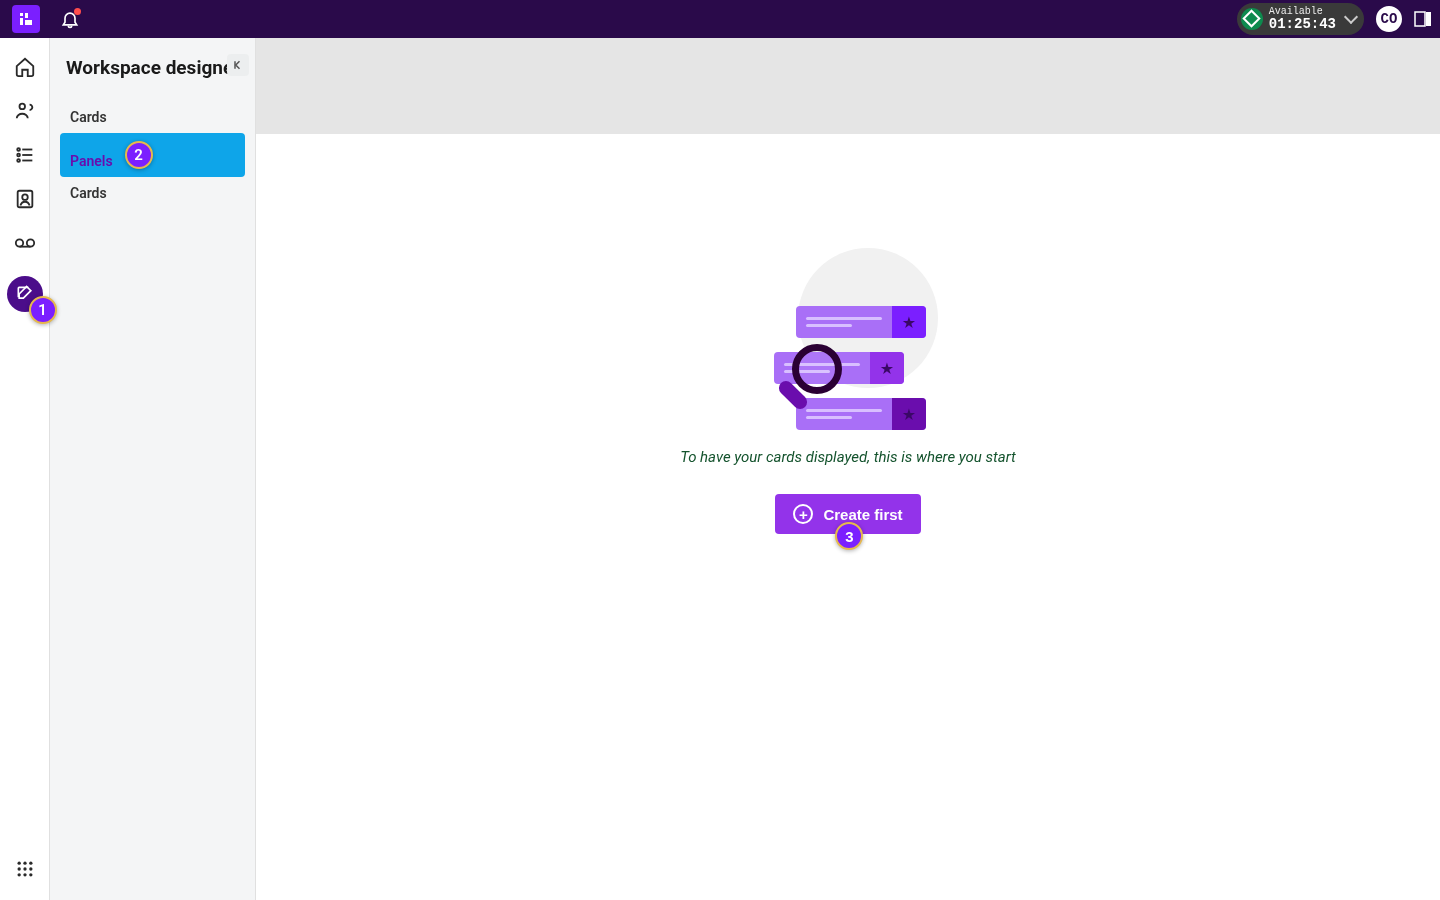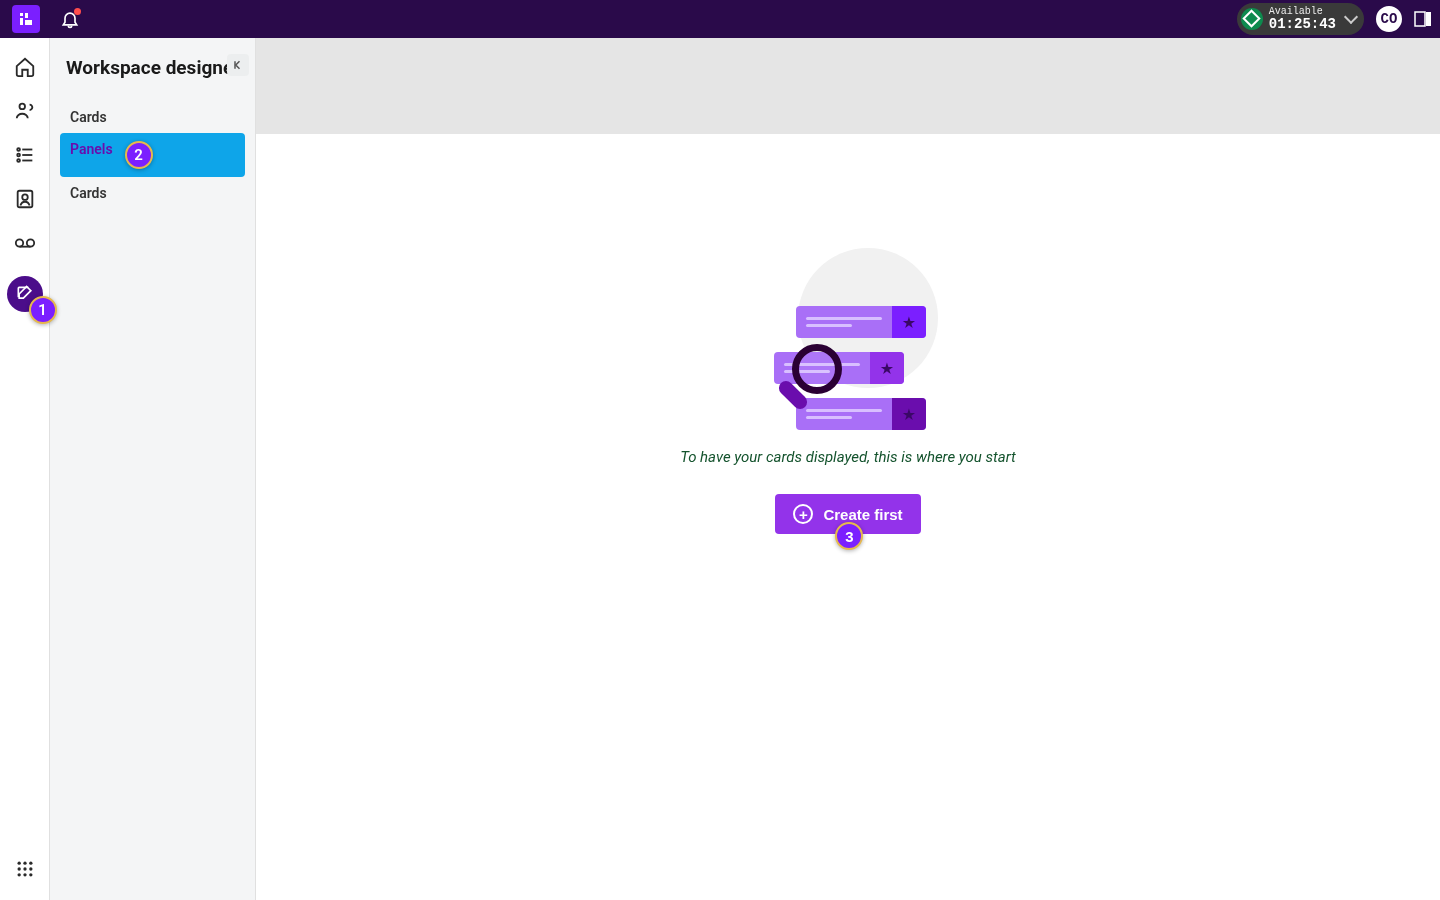--- a/index.html
+++ b/index.html
@@ -27,21 +27,21 @@
   .rail-icon { width:22px; height:22px; color:#2a2a2a; cursor:pointer; display:flex; align-items:center; justify-content:center;}
   .rail-active-wrap { position:relative; }
   .rail-active { width:36px; height:36px; border-radius:50%; background:#4b0d8a; display:flex; align-items:center; justify-content:center; color:#fff; cursor:pointer;}
   .apps-icon { margin-top:auto; margin-bottom:20px; }
   .callout-badge { position:absolute; width:28px; height:28px; border-radius:50%; background:#7b1fff; color:#fff; display:flex; align-items:center; justify-content:center; font-size:15px; font-weight:600; border:2px solid #e6b84d; box-shadow:0 1px 4px rgba(0,0,0,0.3); z-index:50;}
 
   
   .sidepanel { position:absolute; top:38px; left:50px; bottom:0; width:206px; background:#f4f5f6; border-right:1px solid #e0e0e0; padding:18px 10px; }
   .sidepanel h1 { font-size:19px; font-weight:700; margin:0 0 22px 6px; color:#1a1a1a;}
   .collapse-btn { position:absolute; top:16px; right:6px; width:22px; height:22px; border-radius:4px; background:#eceeef; display:flex; align-items:center; justify-content:center; cursor:pointer; color:#555;}
-  .nav-item { display:flex; align-items:flex-start; padding:8px 10px; font-size:14px; font-weight:600; color:#333; border-radius:4px; cursor:pointer; position:relative;}
+  .nav-item { display:flex; align-items:flex-end; padding:8px 10px; font-size:14px; font-weight:600; color:#333; border-radius:4px; cursor:pointer; position:relative;}
   .nav-item.active { background:#0ea5e9; color:#6a0dad;}
   .nav-badge { margin-left:12px;}
 
   
   .main { position:absolute; top:38px; left:256px; right:0; bottom:0; background:#fff; }
   .main-header { height:96px; background:#e5e5e5; width:100%; }
   .empty-state { position:absolute; top:210px; left:50%; transform:translateX(-50%); width:520px; text-align:center; }
   .empty-title { font-size:27px; font-weight:500; margin:28px 0 10px; color:#1a1a1a;}
   .empty-sub { font-size:15px; color:#14532d; margin:0 0 28px;font-style:italic;}
   .create-btn { display:inline-flex; align-items:center; gap:10px; background:#9333ea; color:#fff; border:none; border-radius:4px; padding:10px 18px; font-size:15px; font-weight:600; cursor:pointer; position:relative;}

